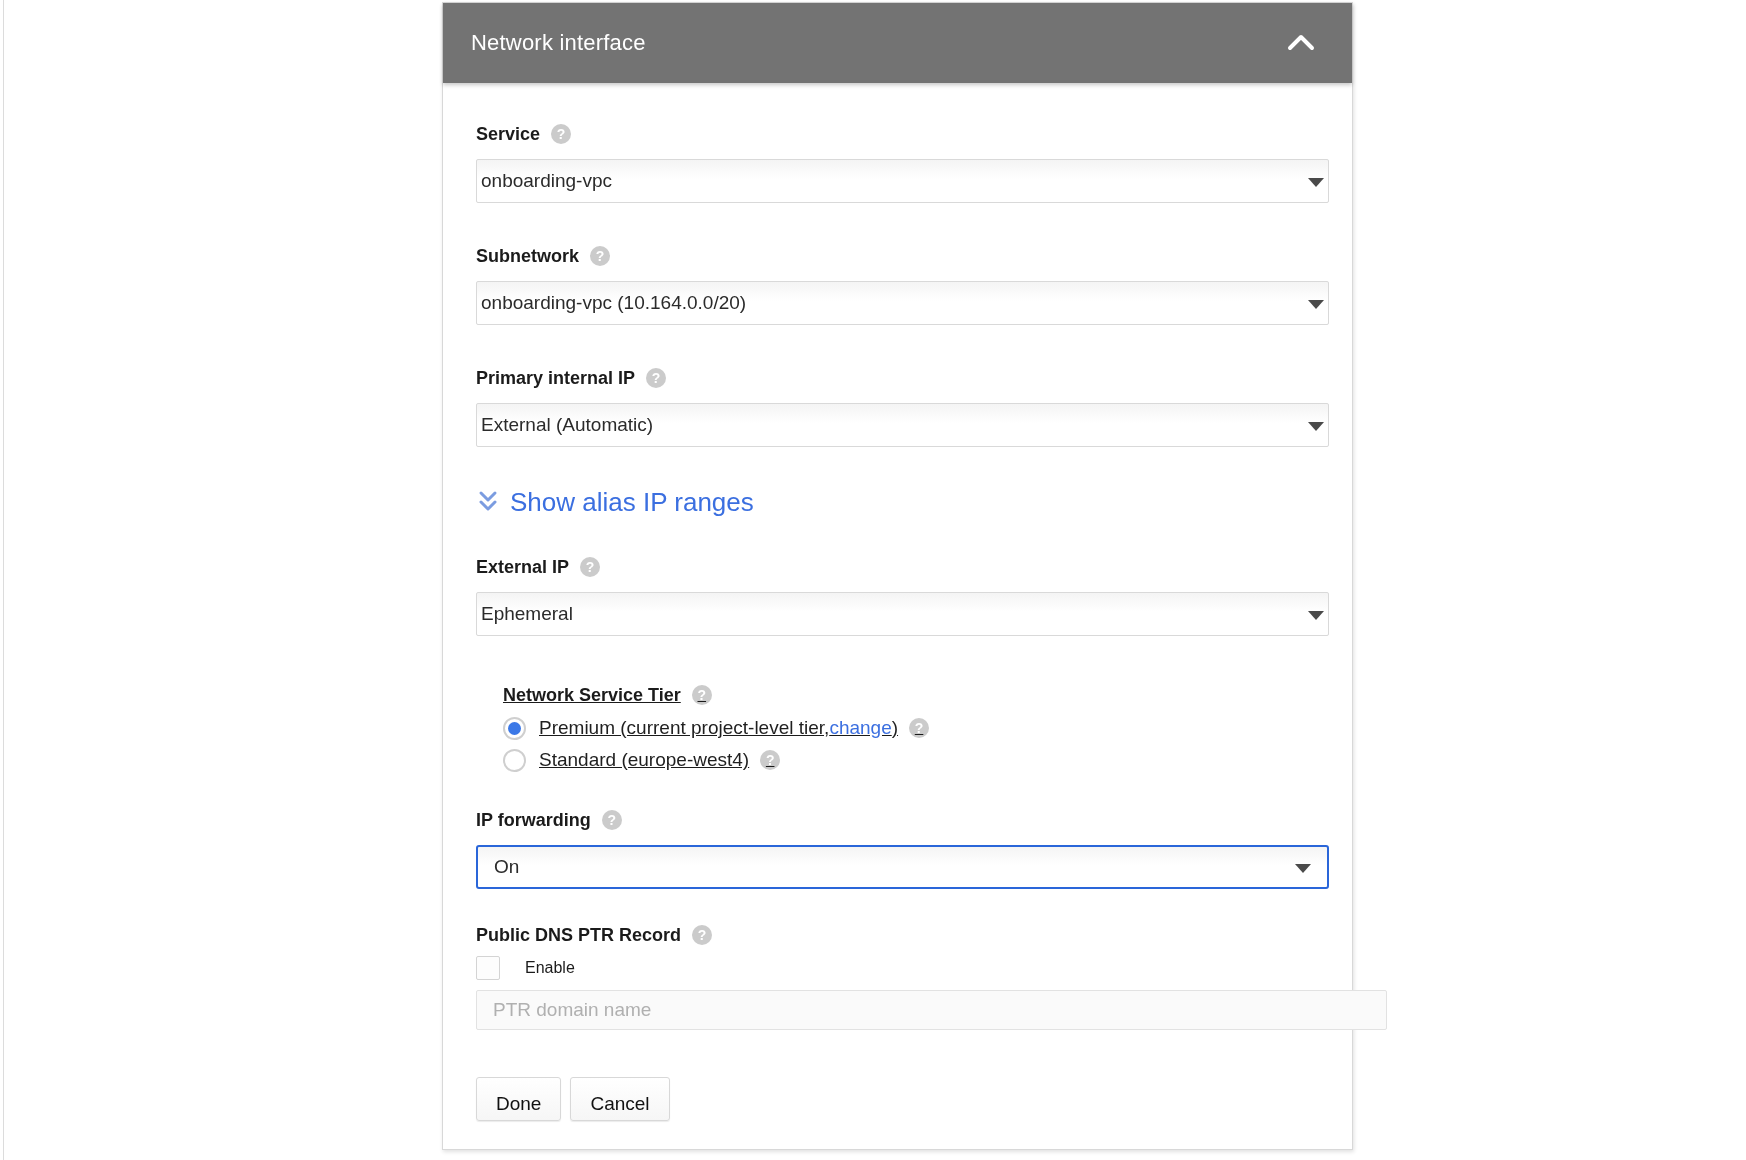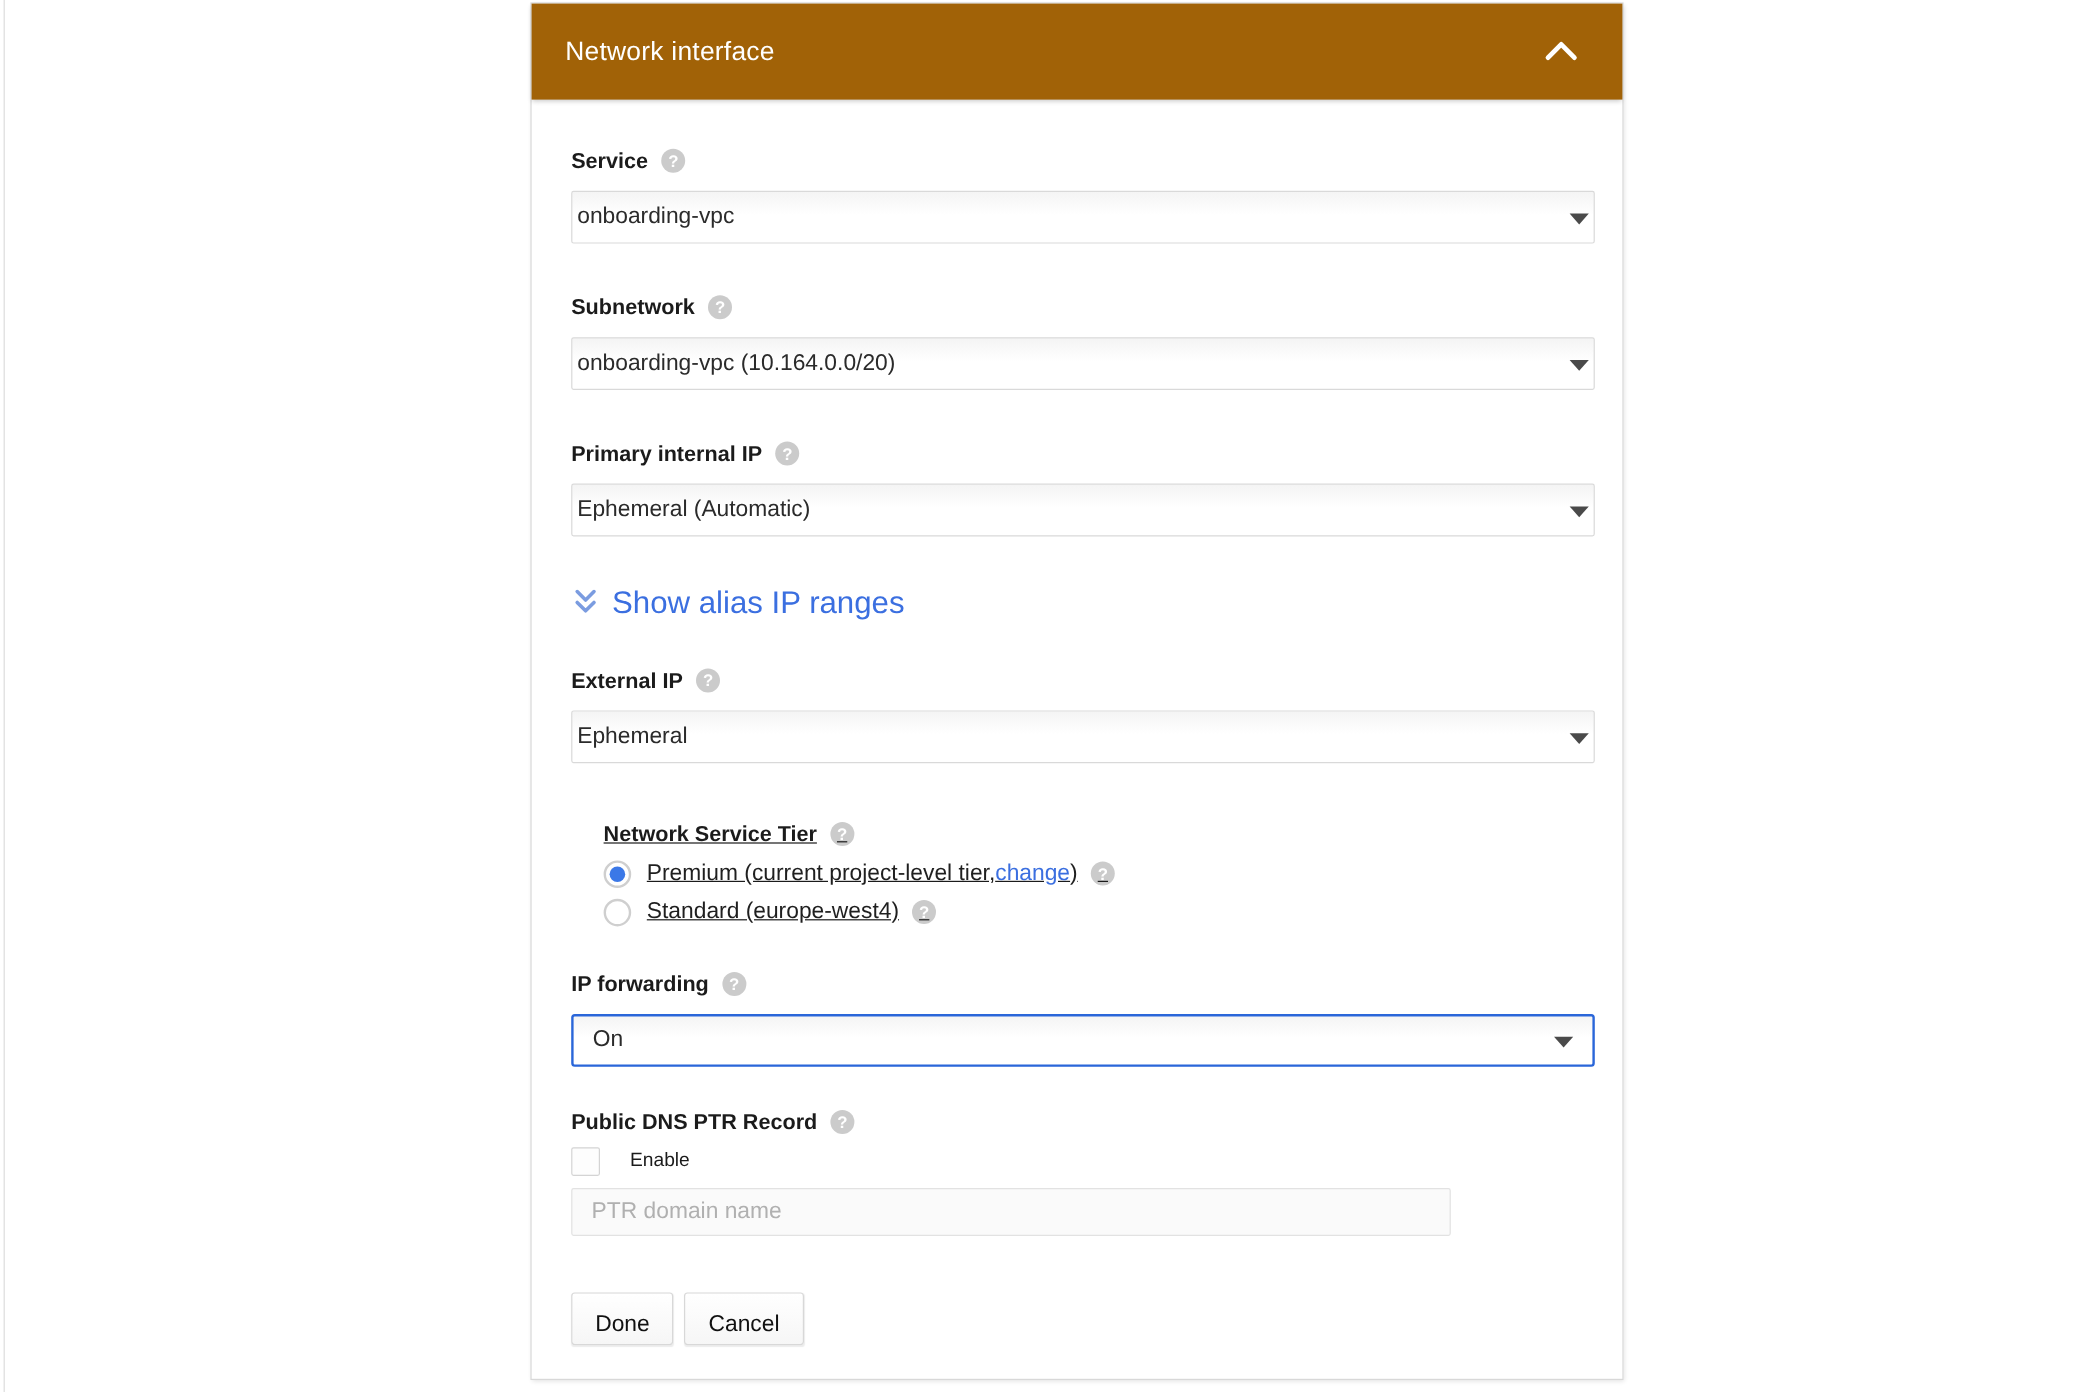--- a/index.html
+++ b/index.html
@@ -11,21 +11,21 @@
   }
   .page-left-border {
     position:absolute; left:3px; top:0; width:1px; height:1160px; background:#dcdcdc;
   }
   .panel {
     position:absolute; left:442px; top:2px; width:911px; height:1148px;
     background:#ffffff; border:1px solid #d8d8d8;
     box-shadow:1px 2px 4px rgba(0,0,0,0.12);
   }
   .panel-header {
-    height:80px; background:#a16207; display:flex; align-items:center;
+    height:80px; background:#737373; display:flex; align-items:center;
     justify-content:space-between; padding:0 36px 0 28px;
     box-shadow:0 2px 4px rgba(0,0,0,0.22); position:relative; z-index:2;
   }
   .panel-title { color:#ffffff; font-size:22px; font-weight:400; letter-spacing:0.2px; }
   .collapse-btn { background:none; border:none; cursor:pointer; display:flex; align-items:center; }
   .content { padding:40px 25px 0 33px; position:relative; z-index:1; }
 
   .label-row { display:flex; align-items:center; height:22px; margin-bottom:14px; }
   .field-label { font-size:18px; font-weight:bold; color:#1b1b1b; }
   .help {
@@ -61,21 +61,21 @@
 
   .ipfwd-group { margin-top:34px; }
   .ptr-group { margin-top:35px; }
   .ptr-label-row { display:flex; align-items:center; height:22px; margin-bottom:8px; }
   .check-row { display:flex; align-items:center; height:27px; font-size:16px;gap:12px; }
   .checkbox {
     width:24px; height:24px; border:1px solid #d4d4d4; border-radius:2px; background:#fdfdfd;
     margin-right:13px; flex:0 0 auto; cursor:pointer;
   }
   .ptr-input {
-    margin-top:9px; width:733px; height:40px; border:1px solid #e2e2e2; border-radius:2px;
+    margin-top:9px; width:911px; height:40px; border:1px solid #e2e2e2; border-radius:2px;
     background:#fafafa; font-size:19px; color:#333333; padding:0 16px;
     font-family:"Liberation Sans","DejaVu Sans",sans-serif; outline:none;
   }
   .ptr-input::placeholder { color:#b0b0b0; }
 
   .btn-row { margin-top:47px; display:flex; }
   .btn {
     height:44px; padding:15px 19px; font-size:19px; color:#111111;
     border:1px solid #d8d8d8; border-radius:3px;
     background:linear-gradient(to bottom,#ffffff,#f6f6f6);
@@ -125,21 +125,21 @@
         <span class="caret"></span>
       </div>
     </div>
 
     <div class="group" style="margin-bottom:42px;">
       <div class="label-row">
         <span class="field-label">Primary internal IP</span>
         <span class="help">?</span>
       </div>
       <div class="select">
-        <span>Ephemeral (Automatic)</span>
+        <span>External (Automatic)</span>
         <span class="caret"></span>
       </div>
     </div>
 
     <div class="alias-row">
       <span style="display:flex;">
         <svg width="24" height="26" viewBox="0 0 24 26">
           <polyline points="5,4 12,11 19,4" fill="none" stroke="#7b9ce0" stroke-width="3" stroke-linecap="round" stroke-linejoin="round"></polyline>
           <polyline points="5,13 12,20 19,13" fill="none" stroke="#7b9ce0" stroke-width="3" stroke-linecap="round" stroke-linejoin="round"></polyline>
         </svg>

